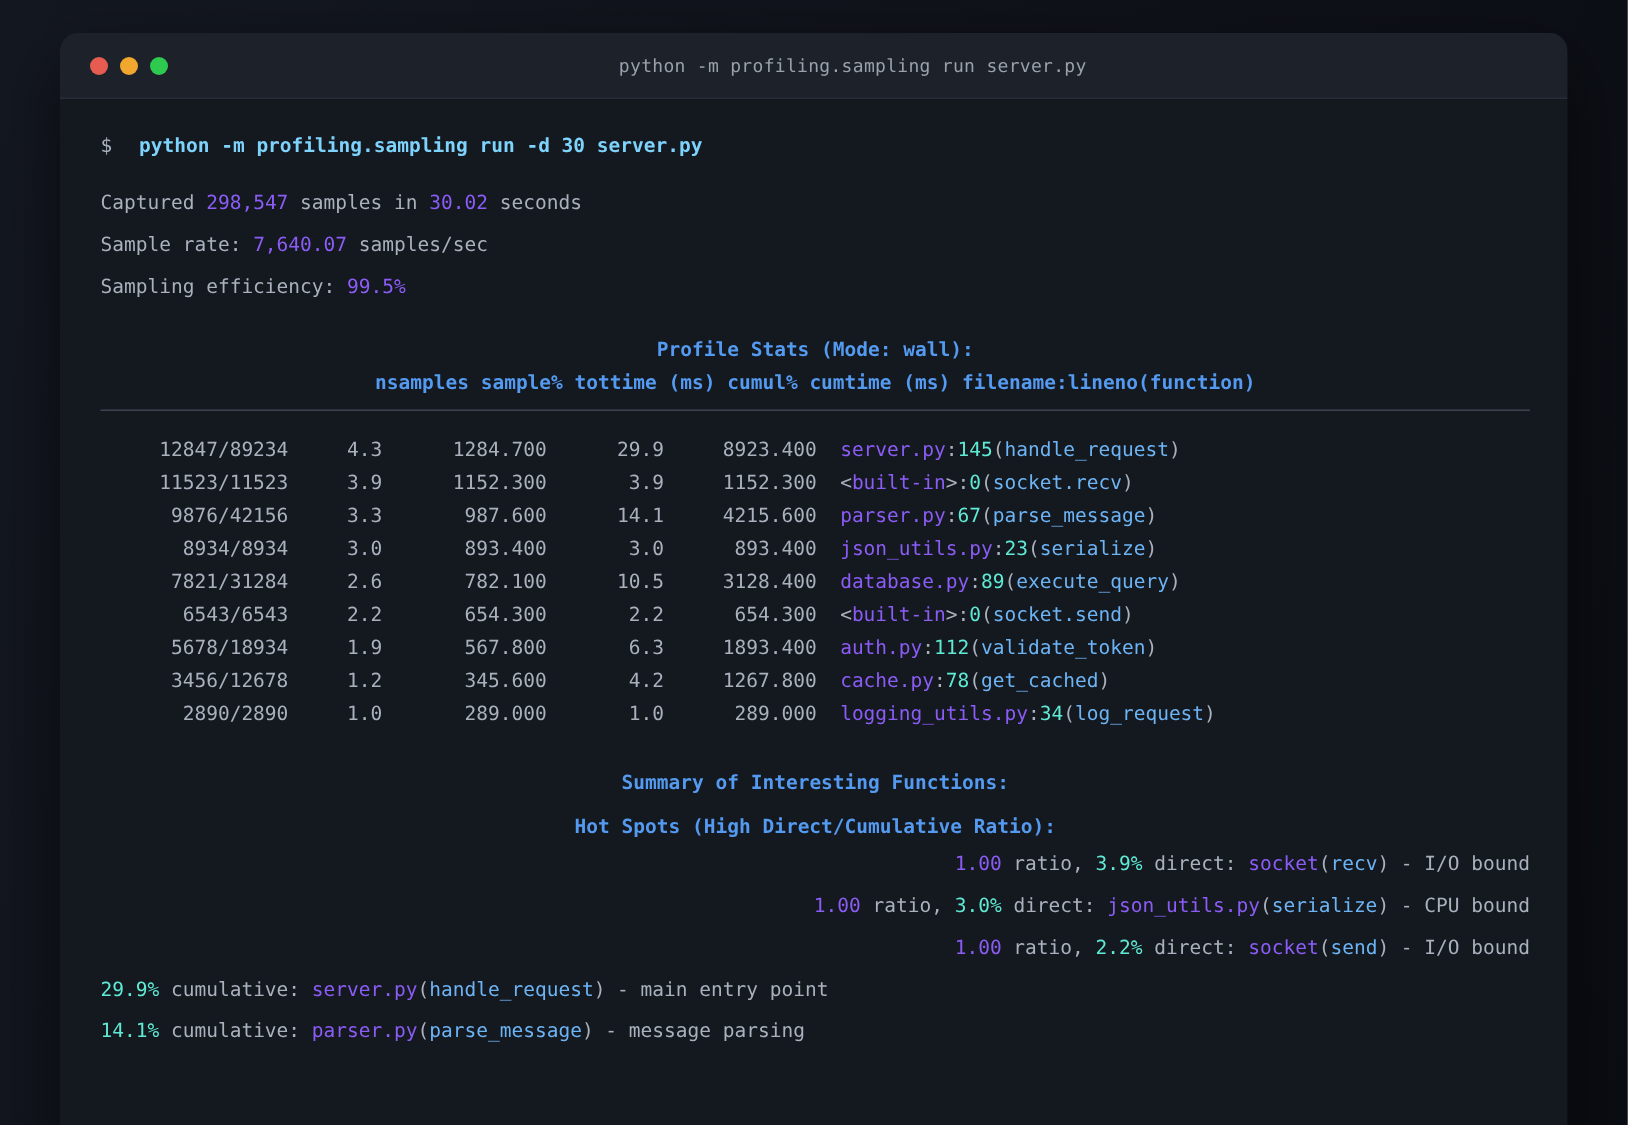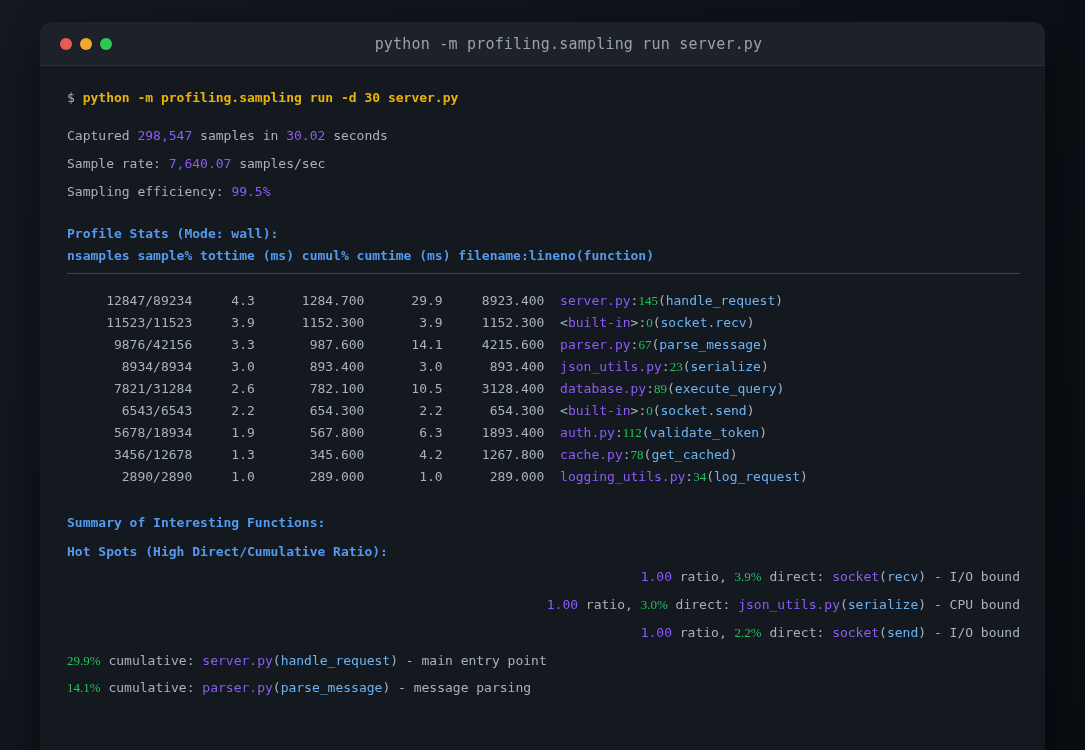--- a/index.html
+++ b/index.html
@@ -12,30 +12,30 @@
     position:absolute;left:40px;top:22px;width:1005px;height:780px;
     background:#14181f;border-radius:12px;overflow:hidden;
     box-shadow:0 18px 50px rgba(0,0,0,.55);
   }
   .titlebar{
     height:43px;background:#1d212a;border-bottom:1px solid #272c36;
     display:flex;align-items:center;padding:0 20px;
   }
   .lights{display:flex;gap:8px;align-items:center;}
   .light{width:12px;height:12px;border-radius:50%;border:none;padding:0;cursor:default;}
-  .win-title{flex:1;text-align:center;color:#99a1ac;font-size:15px;letter-spacing:.2px;}
+  .win-title{flex:1;text-align:center;color:#99a1ac;font-size:12px;letter-spacing:.2px;}
   .term{padding:22px 25px 0 27px;font-size:13px;}
   .line{white-space:pre;line-height:20px;color:#a9b1bd;}
   .trow{white-space:pre;line-height:22px;color:#a9b1bd;}
   .c-fg{color:#a9b1bd;}
   .c-g{color:#8b5cf6;}
-  .c-gb{color:#eab308;font-weight:bold;}
+  .c-gb{color:#7dd3fc;font-weight:bold;margin-left:10px;}
   .c-fb{color:#6db4f5;}
-  .c-o{color:#22c55e;font-family:Liberation Serif, serif;}
-  .heading{color:#549af0;font-weight:bold;}
+  .c-o{color:#5eead4;}
+  .heading{color:#549af0;font-weight:bold;text-align:center;}
   .prompt{margin-bottom:18px;}
   .stat{margin-bottom:8px;}
   .stat-last{margin-bottom:22px;}
   .ptitle{margin-bottom:2px;}
   .divider{border:none;border-top:1px solid #3c4350;margin:7px 0 16px 0;}
   .summary-title{margin-top:25px;margin-bottom:9px;}
   .sub-title{margin-bottom:5px;}
   .hs-item{margin-bottom:8px;text-align:right;}
   .orch-title{margin-top:21px;margin-bottom:5px;}
   .orch-item{margin-bottom:7px;}
@@ -65,21 +65,21 @@
     <hr class="divider">
 
     <div>
         <div class="trow"><span class="c-fg">     12847/89234     4.3      1284.700      29.9     8923.400  </span><span class="c-g">server.py</span><span class="c-fg">:</span><span class="c-o">145</span><span class="c-fg">(</span><span class="c-fb">handle_request</span><span class="c-fg">)</span></div>
         <div class="trow"><span class="c-fg">     11523/11523     3.9      1152.300       3.9     1152.300  </span><span class="c-fg">&lt;</span><span class="c-g">built-in</span><span class="c-fg">&gt;</span><span class="c-fg">:</span><span class="c-o">0</span><span class="c-fg">(</span><span class="c-fb">socket.recv</span><span class="c-fg">)</span></div>
         <div class="trow"><span class="c-fg">      9876/42156     3.3       987.600      14.1     4215.600  </span><span class="c-g">parser.py</span><span class="c-fg">:</span><span class="c-o">67</span><span class="c-fg">(</span><span class="c-fb">parse_message</span><span class="c-fg">)</span></div>
         <div class="trow"><span class="c-fg">       8934/8934     3.0       893.400       3.0      893.400  </span><span class="c-g">json_utils.py</span><span class="c-fg">:</span><span class="c-o">23</span><span class="c-fg">(</span><span class="c-fb">serialize</span><span class="c-fg">)</span></div>
         <div class="trow"><span class="c-fg">      7821/31284     2.6       782.100      10.5     3128.400  </span><span class="c-g">database.py</span><span class="c-fg">:</span><span class="c-o">89</span><span class="c-fg">(</span><span class="c-fb">execute_query</span><span class="c-fg">)</span></div>
         <div class="trow"><span class="c-fg">       6543/6543     2.2       654.300       2.2      654.300  </span><span class="c-fg">&lt;</span><span class="c-g">built-in</span><span class="c-fg">&gt;</span><span class="c-fg">:</span><span class="c-o">0</span><span class="c-fg">(</span><span class="c-fb">socket.send</span><span class="c-fg">)</span></div>
         <div class="trow"><span class="c-fg">      5678/18934     1.9       567.800       6.3     1893.400  </span><span class="c-g">auth.py</span><span class="c-fg">:</span><span class="c-o">112</span><span class="c-fg">(</span><span class="c-fb">validate_token</span><span class="c-fg">)</span></div>
-        <div class="trow"><span class="c-fg">      3456/12678     1.3       345.600       4.2     1267.800  </span><span class="c-g">cache.py</span><span class="c-fg">:</span><span class="c-o">78</span><span class="c-fg">(</span><span class="c-fb">get_cached</span><span class="c-fg">)</span></div>
+        <div class="trow"><span class="c-fg">      3456/12678     1.2       345.600       4.2     1267.800  </span><span class="c-g">cache.py</span><span class="c-fg">:</span><span class="c-o">78</span><span class="c-fg">(</span><span class="c-fb">get_cached</span><span class="c-fg">)</span></div>
         <div class="trow"><span class="c-fg">       2890/2890     1.0       289.000       1.0      289.000  </span><span class="c-g">logging_utils.py</span><span class="c-fg">:</span><span class="c-o">34</span><span class="c-fg">(</span><span class="c-fb">log_request</span><span class="c-fg">)</span></div>
       </div>
 
     <div class="line heading summary-title">Summary of Interesting Functions:</div>
 
     <div class="line heading sub-title">Hot Spots (High Direct/Cumulative Ratio):</div>
     <div>
         <div class="line hs-item"><span class="c-g">1.00</span><span class="c-fg"> ratio, </span><span class="c-o">3.9%</span><span class="c-fg"> direct: </span><span class="c-g">socket</span><span class="c-fg">(</span><span class="c-fb">recv</span><span class="c-fg">) - I/O bound</span></div>
         <div class="line hs-item"><span class="c-g">1.00</span><span class="c-fg"> ratio, </span><span class="c-o">3.0%</span><span class="c-fg"> direct: </span><span class="c-g">json_utils.py</span><span class="c-fg">(</span><span class="c-fb">serialize</span><span class="c-fg">) - CPU bound</span></div>
         <div class="line hs-item"><span class="c-g">1.00</span><span class="c-fg"> ratio, </span><span class="c-o">2.2%</span><span class="c-fg"> direct: </span><span class="c-g">socket</span><span class="c-fg">(</span><span class="c-fb">send</span><span class="c-fg">) - I/O bound</span></div>

